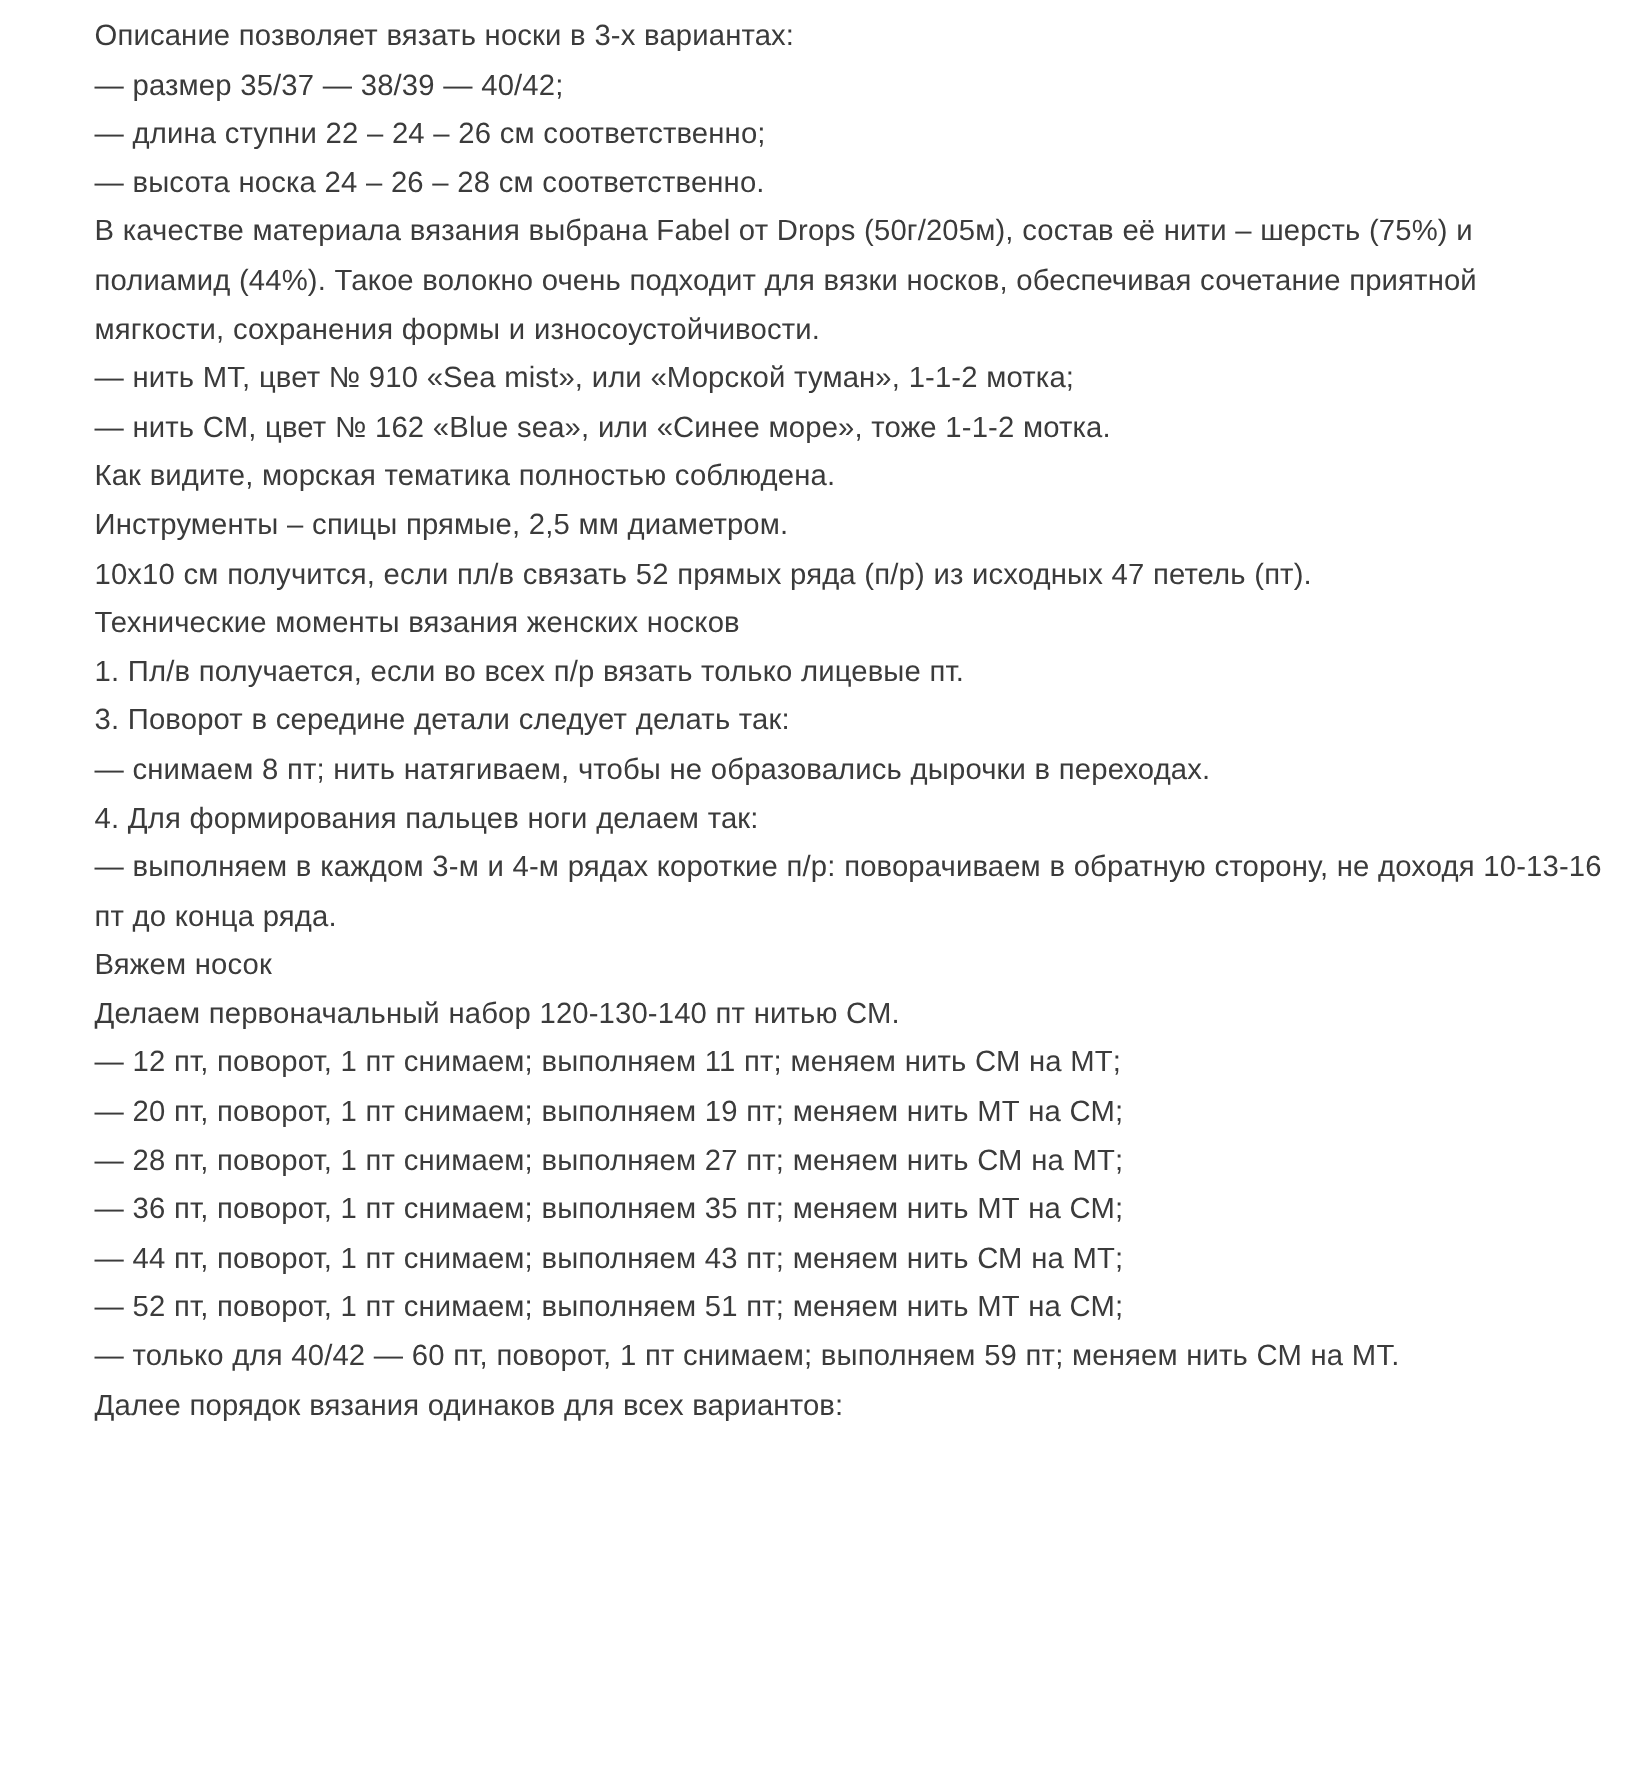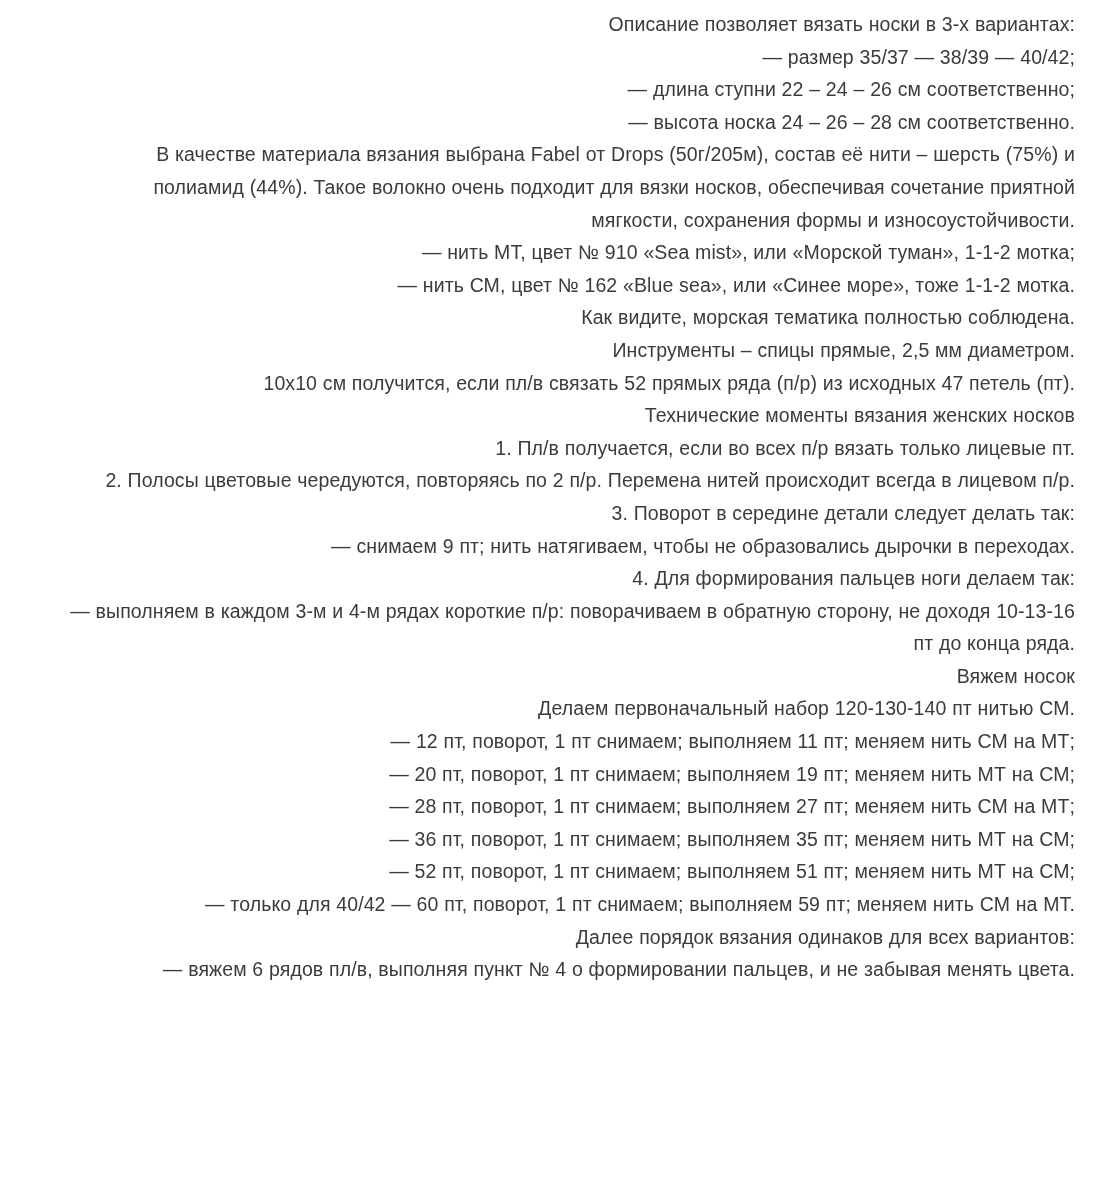--- a/index.html
+++ b/index.html
@@ -25,21 +25,21 @@
     width: 1012px;
   }
   p.line {
     margin: 0;
     padding: 0;
     font-size: 19.5px;
     line-height: 32.6px;
     color: #3b3b3b;
     font-weight: 400;
     letter-spacing: 0.1px;
-    text-align: right;
+    text-align: left;
     white-space: normal;
     word-spacing: 0.2px;
   }
 </style>
 </head>
 <body>
 
 <div class="page">
   <div class="doc-body">
     <p class="line">Описание позволяет вязать носки в 3-х вариантах:</p>
@@ -47,29 +47,28 @@
     <p class="line">— длина ступни 22 – 24 – 26 см соответственно;</p>
     <p class="line">— высота носка 24 – 26 – 28 см соответственно.</p>
     <p class="line">В качестве материала вязания выбрана Fabel от Drops (50г/205м), состав её нити – шерсть (75%) и полиамид (44%). Такое волокно очень подходит для вязки носков, обеспечивая сочетание приятной мягкости, сохранения формы и износоустойчивости.</p>
     <p class="line">— нить МТ, цвет № 910 «Sea mist», или «Морской туман», 1-1-2 мотка;</p>
     <p class="line">— нить СМ, цвет № 162 «Blue sea», или «Синее море», тоже 1-1-2 мотка.</p>
     <p class="line">Как видите, морская тематика полностью соблюдена.</p>
     <p class="line">Инструменты – спицы прямые, 2,5 мм диаметром.</p>
     <p class="line">10х10 см получится, если пл/в связать 52 прямых ряда (п/р) из исходных 47 петель (пт).</p>
     <p class="line">Технические моменты вязания женских носков</p>
     <p class="line">1. Пл/в получается, если во всех п/р вязать только лицевые пт.</p>
-    <p class="line">2. Полосы цветовые чередуются, повторяясь по 2 п/р. Перемена нитей происходит всегда в лицевом п/р.</p>
     <p class="line">3. Поворот в середине детали следует делать так:</p>
-    <p class="line">— снимаем 9 пт; нить натягиваем, чтобы не образовались дырочки в переходах.</p>
+    <p class="line">— снимаем 8 пт; нить натягиваем, чтобы не образовались дырочки в переходах.</p>
     <p class="line">4. Для формирования пальцев ноги делаем так:</p>
     <p class="line">— выполняем в каждом 3-м и 4-м рядах короткие п/р: поворачиваем в обратную сторону, не доходя 10-13-16 пт до конца ряда.</p>
     <p class="line">Вяжем носок</p>
     <p class="line">Делаем первоначальный набор 120-130-140 пт нитью СМ.</p>
     <p class="line">— 12 пт, поворот, 1 пт снимаем; выполняем 11 пт; меняем нить СМ на МТ;</p>
     <p class="line">— 20 пт, поворот, 1 пт снимаем; выполняем 19 пт; меняем нить МТ на СМ;</p>
     <p class="line">— 28 пт, поворот, 1 пт снимаем; выполняем 27 пт; меняем нить СМ на МТ;</p>
     <p class="line">— 36 пт, поворот, 1 пт снимаем; выполняем 35 пт; меняем нить МТ на СМ;</p>
+    <p class="line">— 44 пт, поворот, 1 пт снимаем; выполняем 43 пт; меняем нить СМ на МТ;</p>
     <p class="line">— 52 пт, поворот, 1 пт снимаем; выполняем 51 пт; меняем нить МТ на СМ;</p>
     <p class="line">— только для 40/42 — 60 пт, поворот, 1 пт снимаем; выполняем 59 пт; меняем нить СМ на МТ.</p>
     <p class="line">Далее порядок вязания одинаков для всех вариантов:</p>
-    <p class="line">— вяжем 6 рядов пл/в, выполняя пункт № 4 о формировании пальцев, и не забывая менять цвета.</p>
   </div>
 </div>
 
 </body></html>

